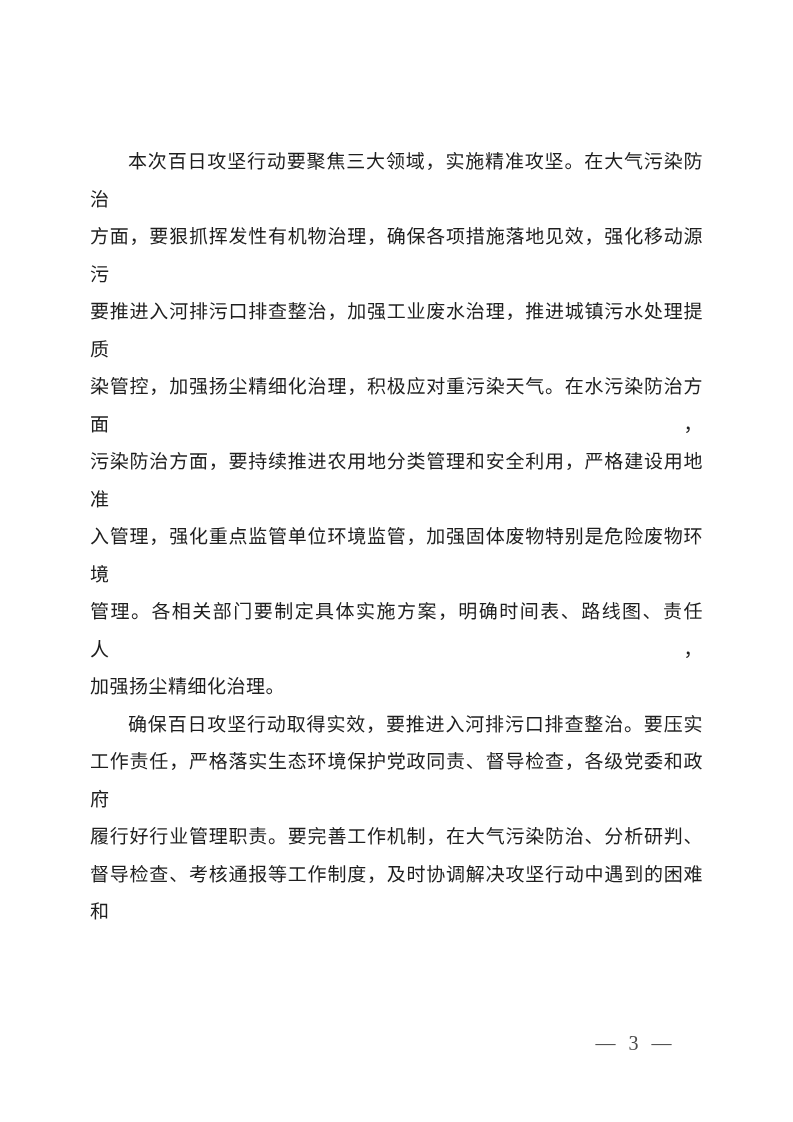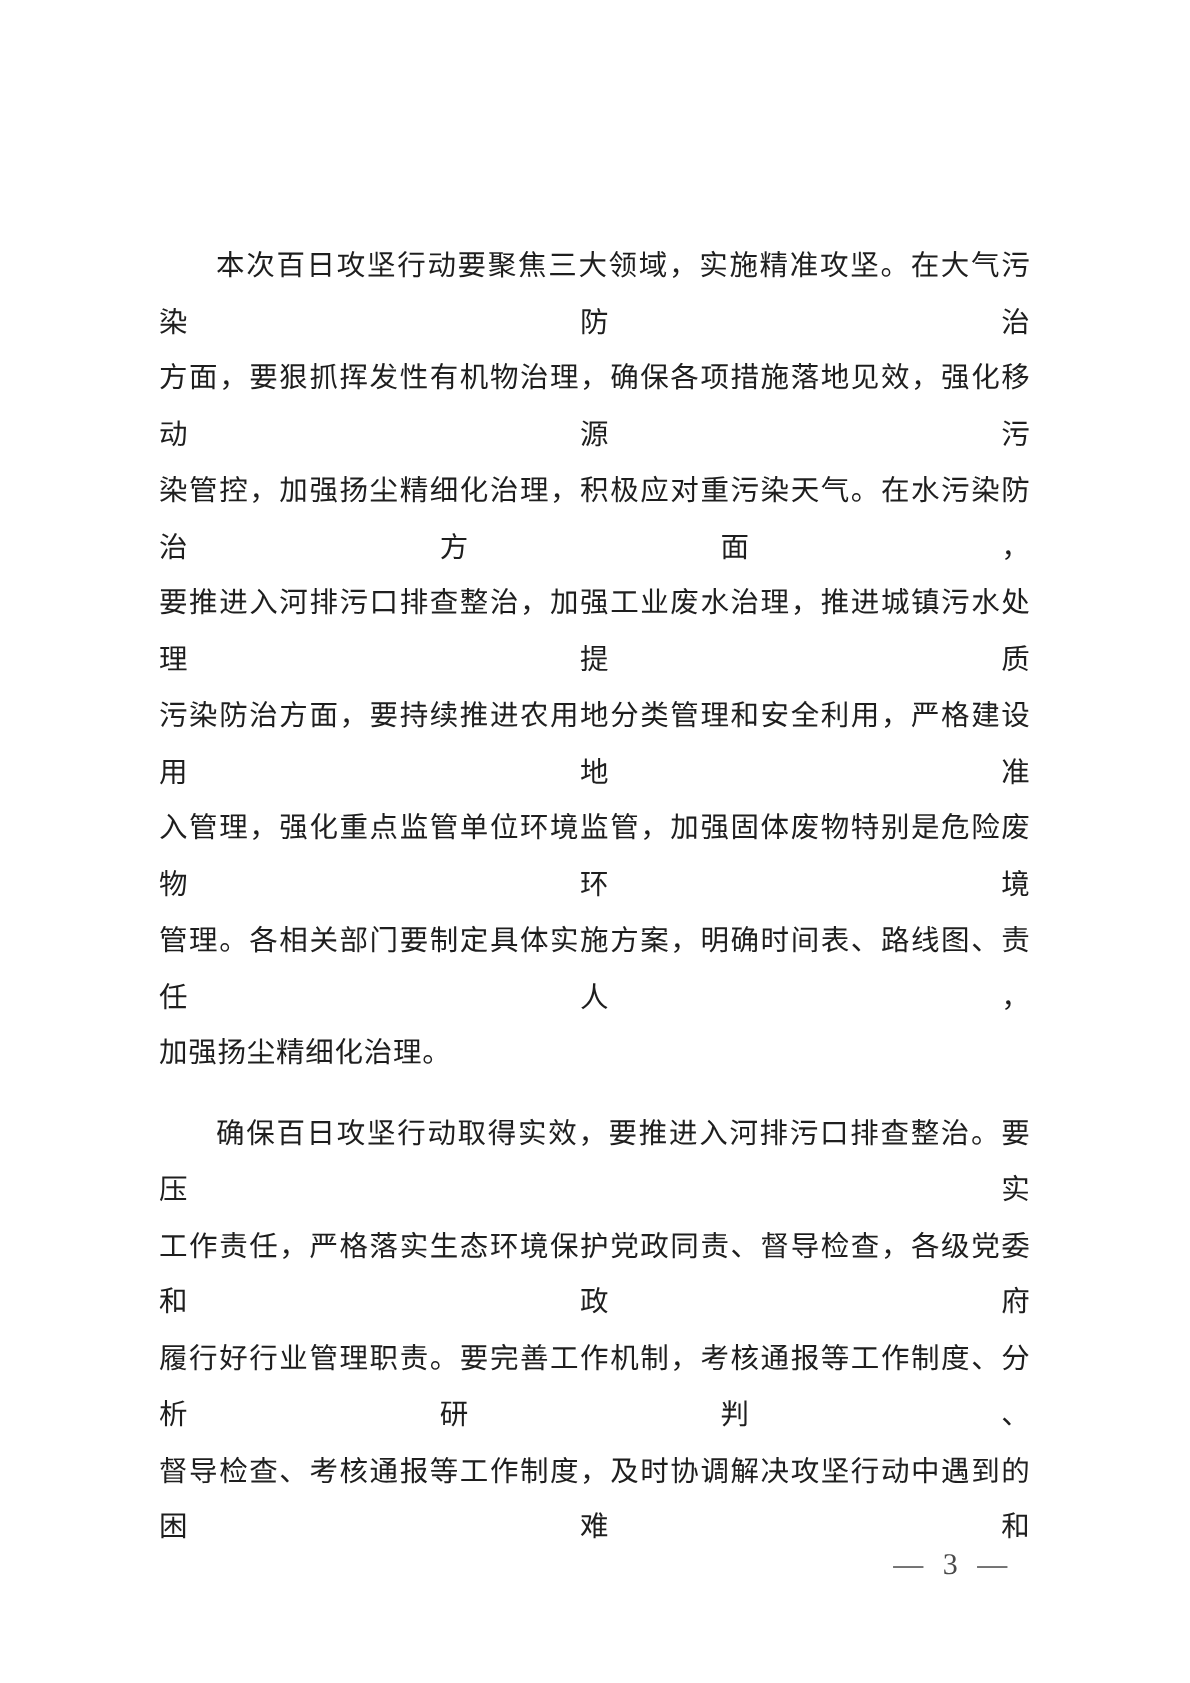--- a/index.html
+++ b/index.html
@@ -16,21 +16,21 @@
     font-family: "Liberation Serif", "DejaVu Serif", serif;
   }
   .doc-body {
     position: absolute;
     left: 90px;
     top: 143px;
     width: 613px;
     color: #1e1e1e;
   }
   .para {
-    margin: 16px;
+    margin: 0;
     padding: 0;
   }
   .tline {
     display: block;
     font-size: 19px;
     line-height: 37.5px;
     text-align: justify;
     text-align-last: justify;
     letter-spacing: 0.5px;
   }
@@ -56,32 +56,32 @@
 </head>
 <body>
 
 <div class="page">
 
   <div class="doc-body">
 
     <p class="para">
       <span class="tline indent">本次百日攻坚行动要聚焦三大领域，实施精准攻坚。在大气污染防治</span>
       <span class="tline">方面，要狠抓挥发性有机物治理，确保各项措施落地见效，强化移动源污</span>
+      <span class="tline">要推进入河排污口排查整治，加强工业废水治理，推进城镇污水处理提质</span>
       <span class="tline">染管控，加强扬尘精细化治理，积极应对重污染天气。在水污染防治方面，</span>
-      <span class="tline">要推进入河排污口排查整治，加强工业废水治理，推进城镇污水处理提质</span>
       <span class="tline">污染防治方面，要持续推进农用地分类管理和安全利用，严格建设用地准</span>
       <span class="tline">入管理，强化重点监管单位环境监管，加强固体废物特别是危险废物环境</span>
       <span class="tline">管理。各相关部门要制定具体实施方案，明确时间表、路线图、责任人，</span>
       <span class="tline end">加强扬尘精细化治理。</span>
     </p>
 
     <p class="para">
       <span class="tline indent">确保百日攻坚行动取得实效，要推进入河排污口排查整治。要压实</span>
       <span class="tline">工作责任，严格落实生态环境保护党政同责、督导检查，各级党委和政府</span>
-      <span class="tline">履行好行业管理职责。要完善工作机制，考核通报等工作制度、分析研判、</span>
+      <span class="tline">履行好行业管理职责。要完善工作机制，在大气污染防治、分析研判、</span>
       <span class="tline">督导检查、考核通报等工作制度，及时协调解决攻坚行动中遇到的困难和</span>
 
     </p>
 
   </div>
 
   <div class="page-num">— 3 —</div>
 
 </div>
 

